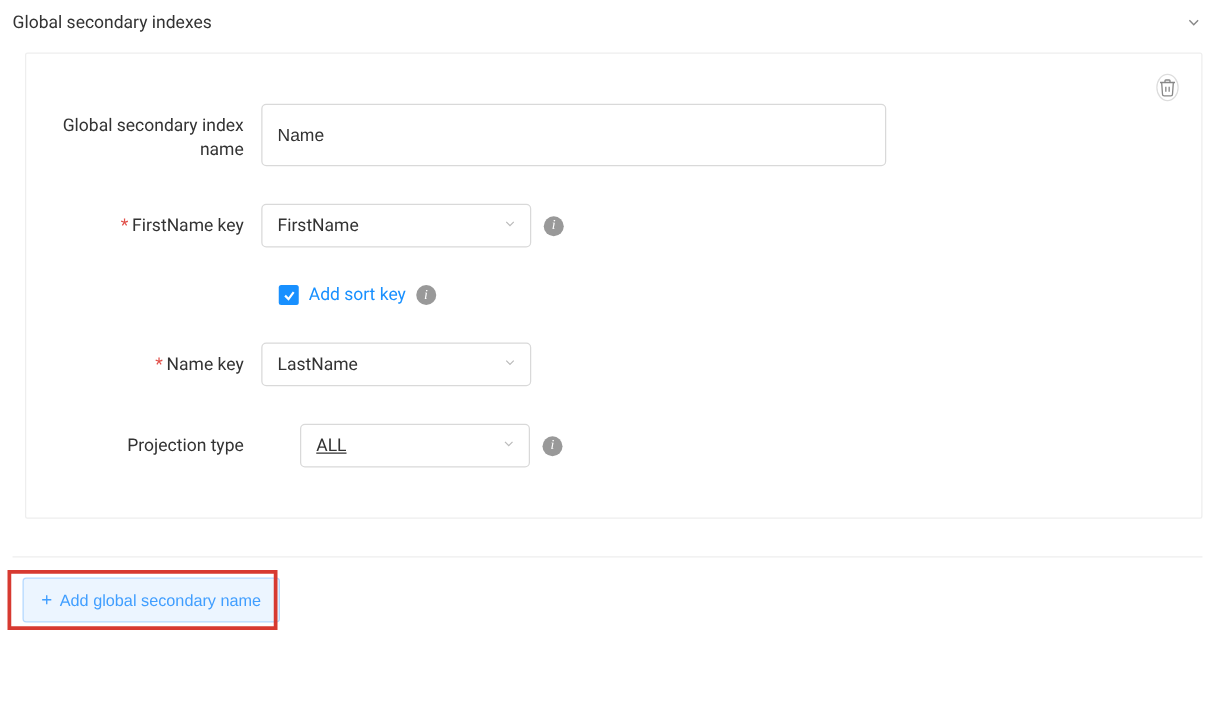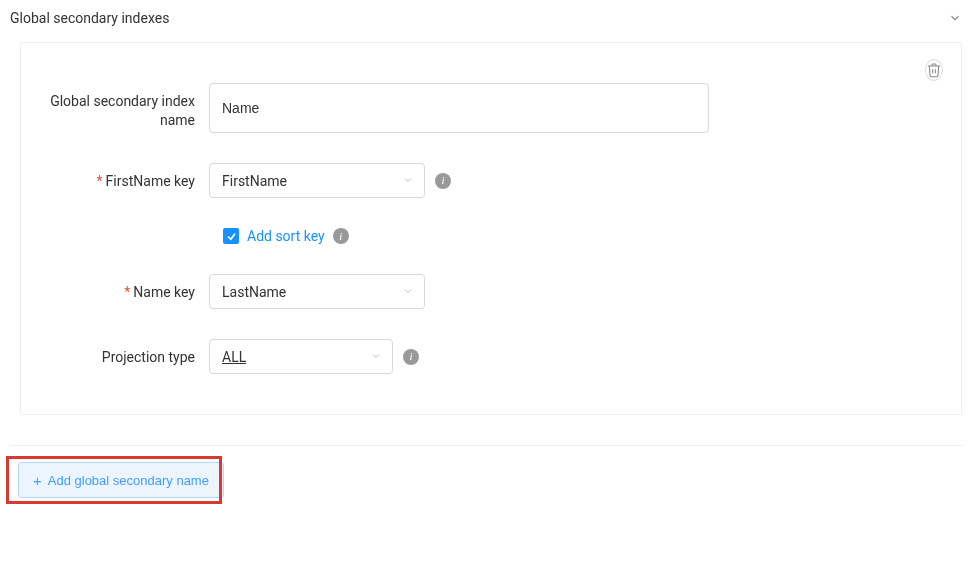--- a/index.html
+++ b/index.html
@@ -47,21 +47,21 @@
     border: 1px solid #ddd;
     border-radius: 50%;
     width: 22px; height: 22px;
     display:flex; align-items:center; justify-content:center;
   }
   .form-row {
     display: flex;
     align-items: flex-start;
     margin-bottom: 30px;
   }
-  .form-row:last-child { margin-bottom: 0; }
+  .form-row:last-child { margin-bottom: 0; gap: 31px; }
   .label {
     width: 160px;
     min-width: 160px;
     text-align: right;
     padding-right: 14px;
     padding-top: 9px;
     color: #333;
     line-height: 1.35;
   }
   .label .req { color: #e1504a; margin-right: 3px; }

